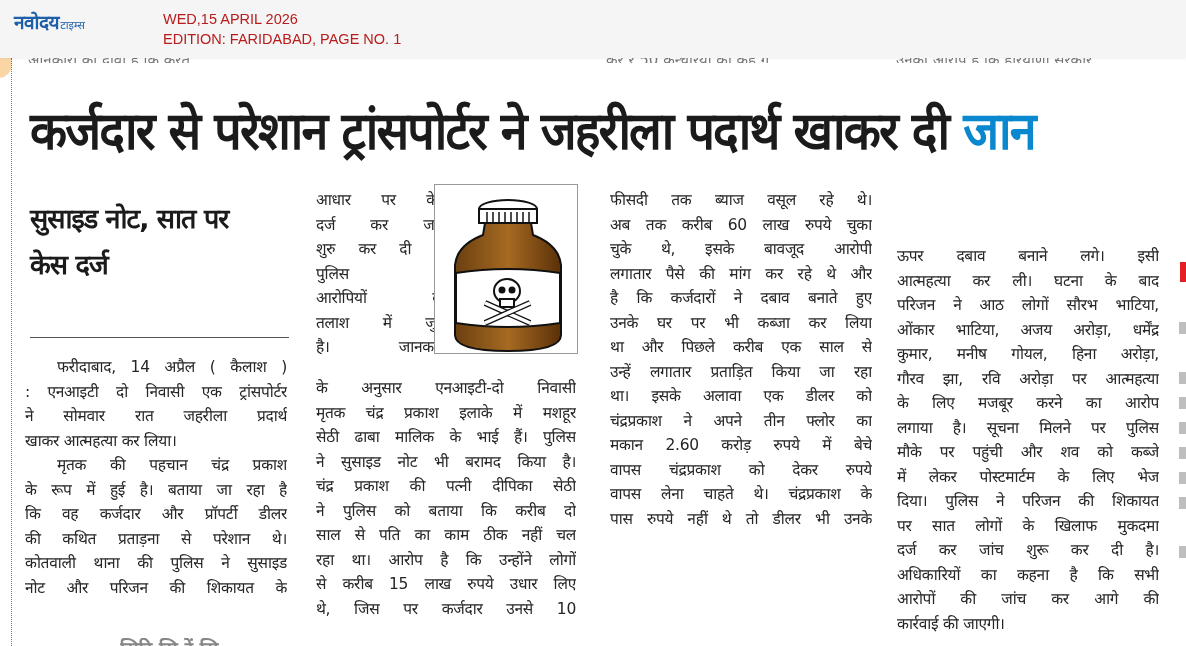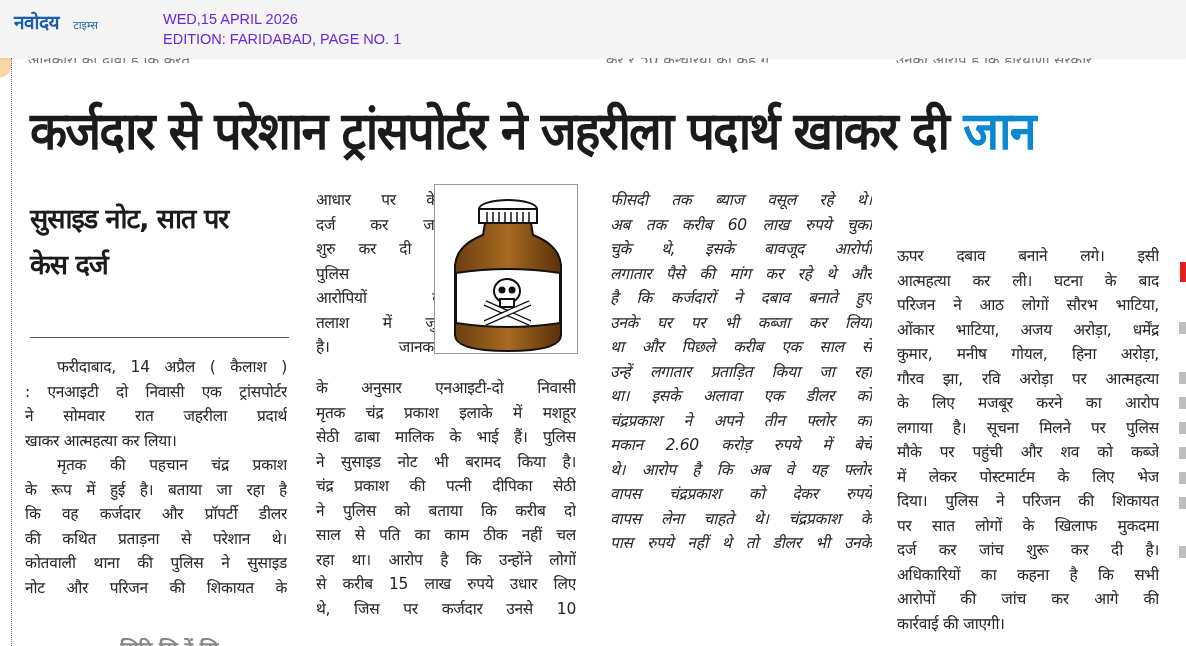--- a/index.html
+++ b/index.html
@@ -14,24 +14,24 @@
     position: absolute; left: 0; top: 0; width: 1186px; height: 58px;
     background: #f5f5f5; z-index: 5;
     box-shadow: 0 1px 2px rgba(0,0,0,0.06);
   }
   .logo {
     position: absolute; left: 14px; top: 9px;
     font-family: "DejaVu Sans", sans-serif; color: #1d5fa8;
     white-space: nowrap;
   }
   .logo .main { font-size: 19px; font-weight: bold; letter-spacing: -0.5px; text-align: right; }
-  .logo .sub { font-size: 11px; font-weight: normal; margin-left: 14px; }
+  .logo .sub { font-size: 11px; font-weight: normal; margin-left: 1px; }
   .meta {
     position: absolute; left: 163px; top: 9px;
-    font-family: "Liberation Sans", sans-serif; font-size: 14.5px; line-height: 20px; color: #6d28d9;
+    font-family: "Liberation Sans", sans-serif; font-size: 14.5px; line-height: 20px; color: #b91c1c;
   }
   
   .cutline {
     position: absolute; top: 49px; font-size: 15px; color: #555; opacity: 0.8; white-space: nowrap;
     overflow: hidden; height: 14px; line-height: 22px;
   }
   
   .dotline {
     position: absolute; left: 11px; top: 58px; height: 588px; width: 0;
     border-left: 1px dotted #777;
@@ -60,21 +60,21 @@
   .col {
     position: absolute; font-family: "DejaVu Sans", sans-serif; font-size: 15.5px;
     line-height: 24.5px; color: #262626; text-align: justify; text-align-last: justify;
     letter-spacing: -0.3px;
   }
   .col .ln { display: block; white-space: nowrap; height: 24.5px; overflow: hidden; }
   .col .ln.last { text-align-last: left; }
   .col1 { left: 25px; top: 355px; width: 262px; }
   .col2a { left: 316px; top: 188px; width: 132px; }
   .col2 { left: 316px; top: 376px; width: 260px; }
-  .col3 { left: 610px; top: 188px; width: 262px; font-style: italic; }
+  .col3 { left: 610px; top: 188px; width: 262px; }
   .col4 { left: 897px; top: 197px; width: 262px; margin-top: 47px; }
   
   .imgbox {
     position: absolute; left: 434px; top: 184px; width: 142px; height: 168px;
     border: 1px solid #999; background: #fff;
   }
   
   .edge-red { position: absolute; left: 1180px; top: 262px; width: 6px; height: 20px; background: #e31e24; }
   .edge-txt { position: absolute; left: 1179px; width: 7px; height: 12px; background: #888; opacity: 0.55; }
   
@@ -196,21 +196,20 @@
   <span class="ln">अब तक करीब 60 लाख रुपये चुका</span>
   <span class="ln">चुके थे, इसके बावजूद आरोपी</span>
   <span class="ln">लगातार पैसे की मांग कर रहे थे और</span>
   <span class="ln">है कि कर्जदारों ने दबाव बनाते हुए</span>
   <span class="ln">उनके घर पर भी कब्जा कर लिया</span>
   <span class="ln">था और पिछले करीब एक साल से</span>
   <span class="ln">उन्हें लगातार प्रताड़ित किया जा रहा</span>
   <span class="ln">था। इसके अलावा एक डीलर को</span>
   <span class="ln">चंद्रप्रकाश ने अपने तीन फ्लोर का</span>
   <span class="ln">मकान 2.60 करोड़ रुपये में बेचे</span>
-  <span class="ln">थे। आरोप है कि अब वे यह फ्लोर</span>
   <span class="ln">वापस चंद्रप्रकाश को देकर रुपये</span>
   <span class="ln">वापस लेना चाहते थे। चंद्रप्रकाश के</span>
   <span class="ln">पास रुपये नहीं थे तो डीलर भी उनके</span>
 </div>
 
 <div class="col col4">
   <span class="ln">ऊपर दबाव बनाने लगे। इसी</span>
   <span class="ln">आत्महत्या कर ली। घटना के बाद</span>
   <span class="ln">परिजन ने आठ लोगों सौरभ भाटिया,</span>
   <span class="ln">ओंकार भाटिया, अजय अरोड़ा, धर्मेंद्र</span>

